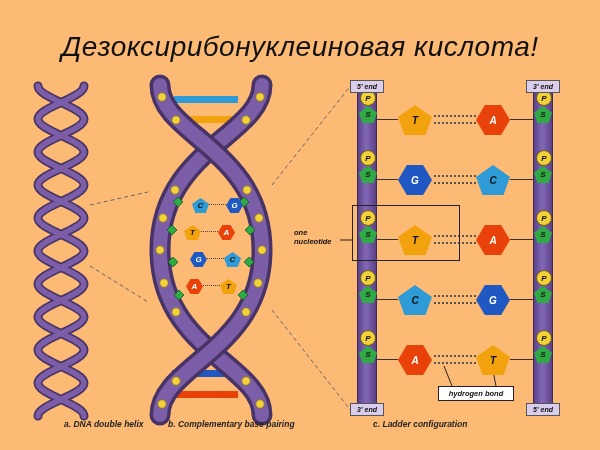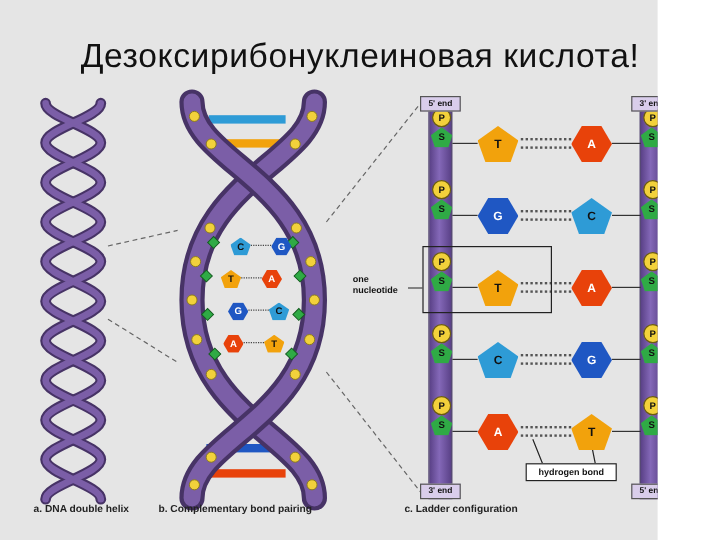--- a/index.html
+++ b/index.html
@@ -1,17 +1,17 @@
 <!DOCTYPE html>
 <html style="--helix-purple: #7b5ea7; --helix-purple-dark: #473366; --phosphate-yellow: #f2d13b; --sugar-green: #2faa45; --thymine-orange: #f2a20c; --adenine-red: #e8420a; --guanine-blue: #1f57c3; --cytosine-blue: #2e9bd6;"><head>
 <meta charset="utf-8">
 <style>
   html,body{margin:0;padding:0;background:#fff;}
-  .slide{position:relative;width:548px;height:450px;background:#e5e5e5;overflow:hidden;
-         font-family:"Liberation Sans",sans-serif;}
+  .slide{position:relative;width:600px;height:450px;background:#fdba74;overflow:hidden;
+         font-family:"Liberation Sans",sans-serif;font-style:italic;}
   .title{position:absolute;top:12px;left:0;width:600px;text-align:center;
          font-size:28px;font-weight:400;color:#111;letter-spacing:0.5px;}
   .art{position:absolute;top:0;left:0;}
 
   
   .vbar{position:absolute;top:80px;width:20px;height:336px;
         background:linear-gradient(90deg,#5a4187,#8468b8 45%,#5a4187);
         border:1px solid #3a2a5e;box-sizing:border-box;}
   .endlab{position:absolute;width:34px;height:13px;background:#d9cdeb;border:1px solid #555;
           box-sizing:border-box;display:flex;align-items:center;justify-content:center;
@@ -48,21 +48,21 @@
   .bbond{position:absolute;width:17px;height:0;border-top:1.5px dotted #444;}
 
   
   .nuc-box{position:absolute;left:352px;top:205px;width:106px;height:54px;
            border:1px solid #222;z-index:5;}
   .nuc-label{position:absolute;left:294px;top:228px;width:44px;font-size:7.5px;
              font-weight:bold;color:#111;line-height:1.25;}
   .hb-label{position:absolute;left:438px;top:386px;width:76px;height:15px;border:1px solid #222;
             box-sizing:border-box;display:flex;align-items:center;justify-content:center;
             font-size:7.5px;font-weight:bold;color:#111;background:#fff;z-index:5;}
-  .caption{position:absolute;top:419px;font-size:8.5px;font-weight:bold;color:#222;}
+  .caption{position:absolute;top:419px;font-size:8.5px;font-weight:bold;color:#222;margin-left:36px;}
   .cap-a{left:28px}.cap-b{left:132px}.cap-c{left:337px}
 </style>
 </head>
 <body>
 
 <div class="slide">
 
   <h1 class="title">Дезоксирибонуклеиновая кислота!</h1>
 
   <svg class="art" width="600" height="450" viewBox="0 0 600 450">
@@ -207,16 +207,16 @@
     <div class="blink rlink"></div>
     <div class="node snode rs">S</div>
     <div class="node pnode rp">P</div>
   </div>
 
   <div class="nuc-box"></div>
   <div class="nuc-label">one nucleotide</div>
   <div class="hb-label">hydrogen bond</div>
 
   <div class="caption cap-a">a. DNA double helix</div>
-  <div class="caption cap-b">b. Complementary bond pairing</div>
+  <div class="caption cap-b">b. Complementary base pairing</div>
   <div class="caption cap-c">c. Ladder configuration</div>
 
 </div>
 
 </body></html>

